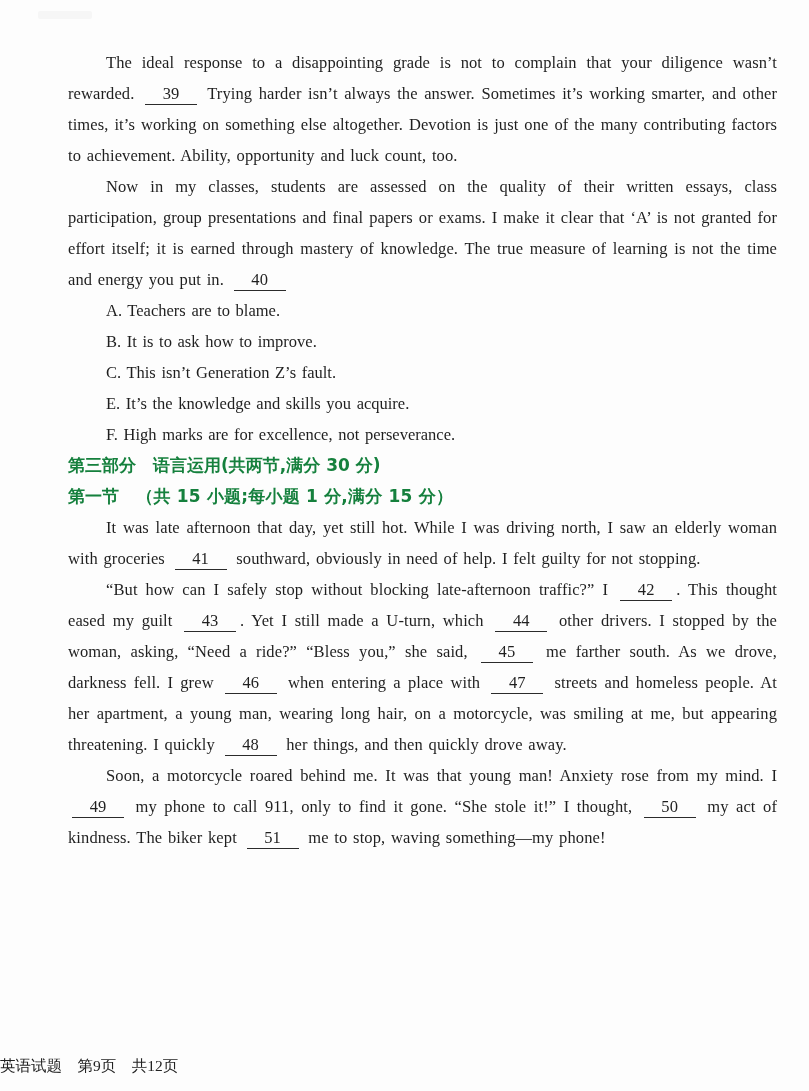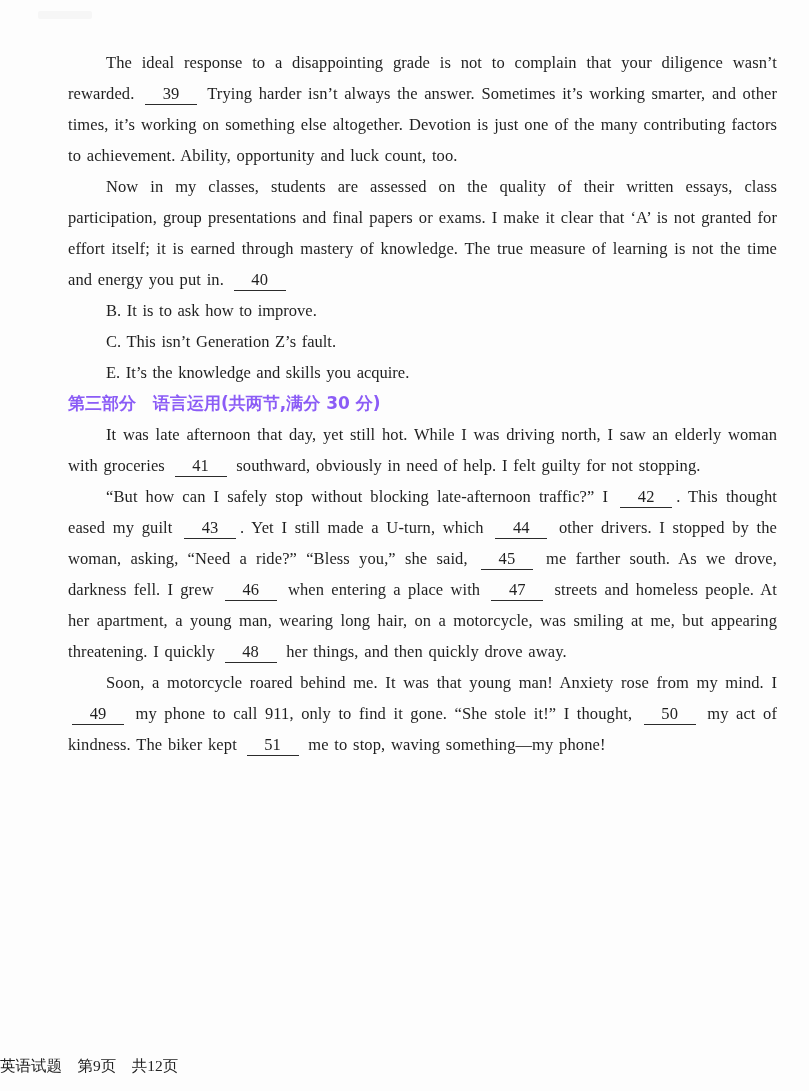--- a/index.html
+++ b/index.html
@@ -41,21 +41,21 @@
     font-size: 16.5px;
     line-height: 31px;
     word-spacing: 1.5px;
   }
   .heading {
     margin: 0;
     font-family: "DejaVu Sans", "Liberation Sans", sans-serif;
     font-size: 17px;
     font-weight: bold;
     line-height: 31px;
-    color: #8b5cf6;
+    color: #15803d;
   }
   .heading .detail {
     font-weight: bold;
     letter-spacing: 0.2px;
   }
   .blank {
     display: inline-block;
     min-width: 46px;
     padding: 0 3px;
     margin: 0 4px;
@@ -79,28 +79,31 @@
 <body>
 
 <div class="page">
   <div class="scan-artifact"></div>
 
   <section>
     <p class="para">The ideal response to a disappointing grade is not to complain that your diligence wasn’t rewarded. <span class="blank">39</span> Trying harder isn’t always the answer. Sometimes it’s working smarter, and other times, it’s working on something else altogether. Devotion is just one of the many contributing factors to achievement. Ability, opportunity and luck count, too.</p>
     <p class="para">Now in my classes, students are assessed on the quality of their written essays, class participation, group presentations and final papers or exams. I make it clear that ‘A’ is not granted for effort itself; it is earned through mastery of knowledge. The true measure of learning is not the time and energy you put in. <span class="blank">40</span></p>
 
     <div>
+      <p class="option">A. Teachers are to blame.</p>
       <p class="option">B. It is to ask how to improve.</p>
       <p class="option">C. This isn’t Generation Z’s fault.</p>
       <p class="option">E. It’s the knowledge and skills you acquire.</p>
+      <p class="option">F. High marks are for excellence, not perseverance.</p>
     </div>
   </section>
 
   <section>
     <p class="heading">第三部分　语言运用(共两节,满分 30 分)</p>
+    <p class="heading"><span>第一节</span><span class="detail">　（共 15 小题;每小题 1 分,满分 15 分）</span></p>
 
     <p class="para">It was late afternoon that day, yet still hot. While I was driving north, I saw an elderly woman with groceries <span class="blank">41</span> southward, obviously in need of help. I felt guilty for not stopping.</p>
     <p class="para">“But how can I safely stop without blocking late-afternoon traffic?” I <span class="blank">42</span>. This thought eased my guilt <span class="blank">43</span>. Yet I still made a U-turn, which <span class="blank">44</span> other drivers. I stopped by the woman, asking, “Need a ride?” “Bless you,” she said, <span class="blank">45</span> me farther south. As we drove, darkness fell. I grew <span class="blank">46</span> when entering a place with <span class="blank">47</span> streets and homeless people. At her apartment, a young man, wearing long hair, on a motorcycle, was smiling at me, but appearing threatening. I quickly <span class="blank">48</span> her things, and then quickly drove away.</p>
     <p class="para">Soon, a motorcycle roared behind me. It was that young man! Anxiety rose from my mind. I <span class="blank">49</span> my phone to call 911, only to find it gone. “She stole it!” I thought, <span class="blank">50</span> my act of kindness. The biker kept <span class="blank">51</span> me to stop, waving something—my phone!</p>
   </section>
 
   <div class="footer">英语试题　第9页　共12页</div>
 </div>
 
 </body></html>

